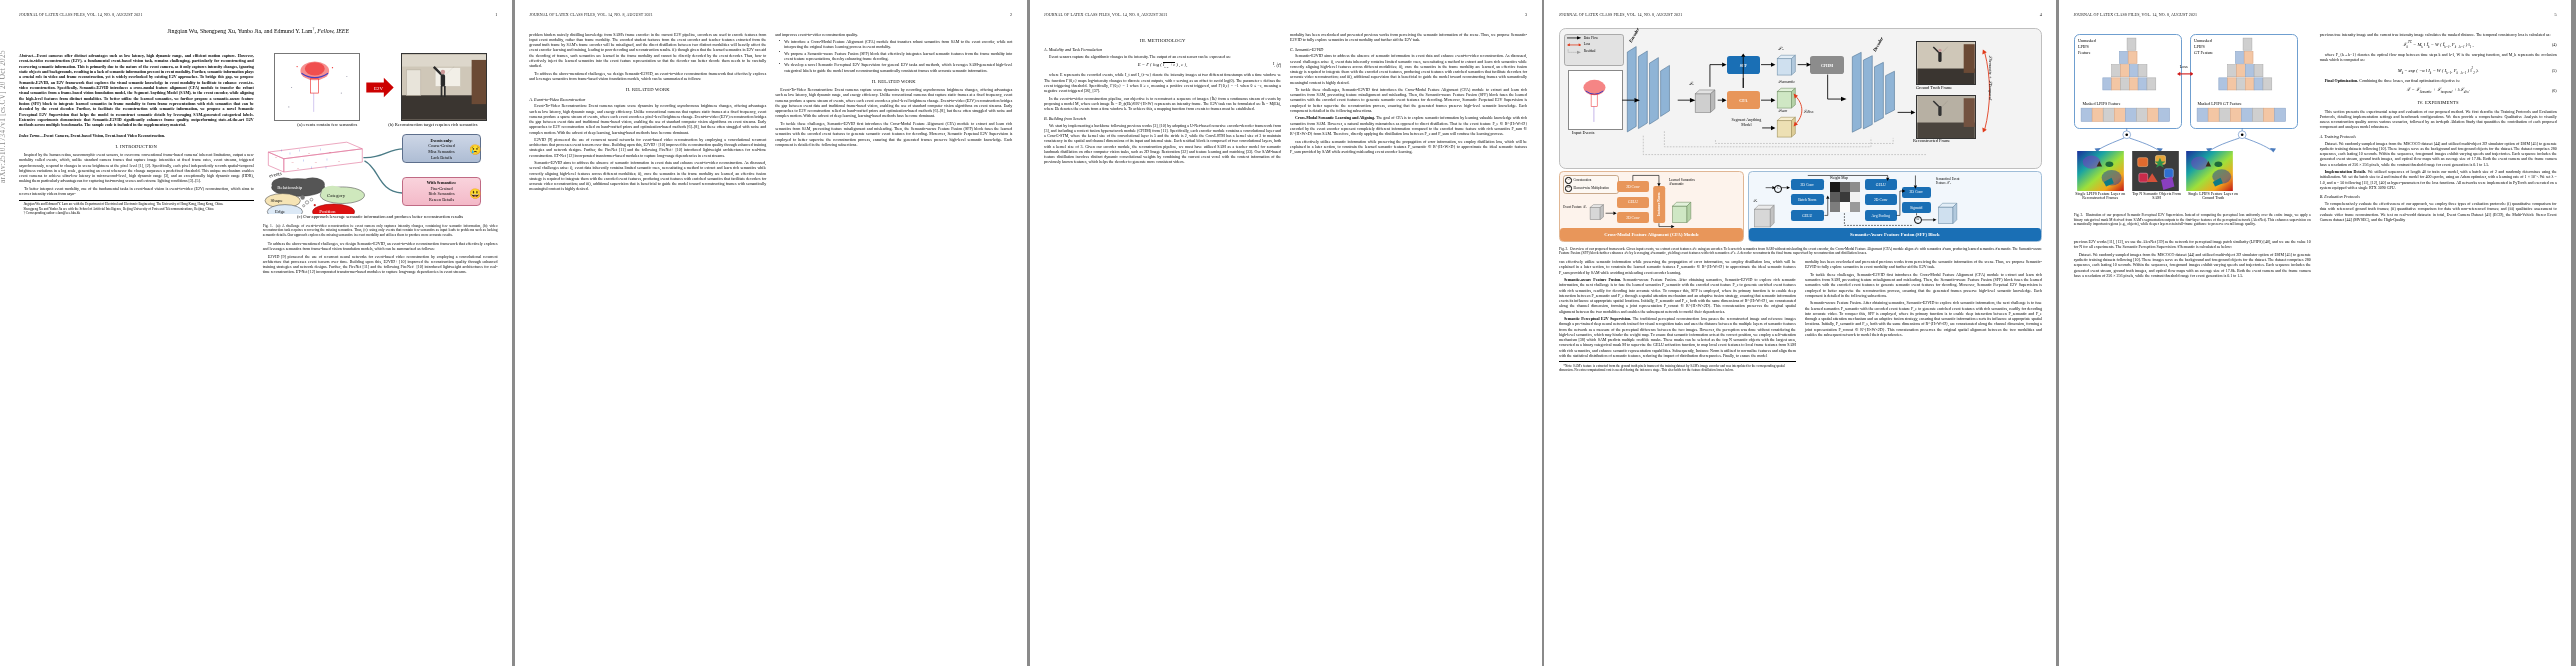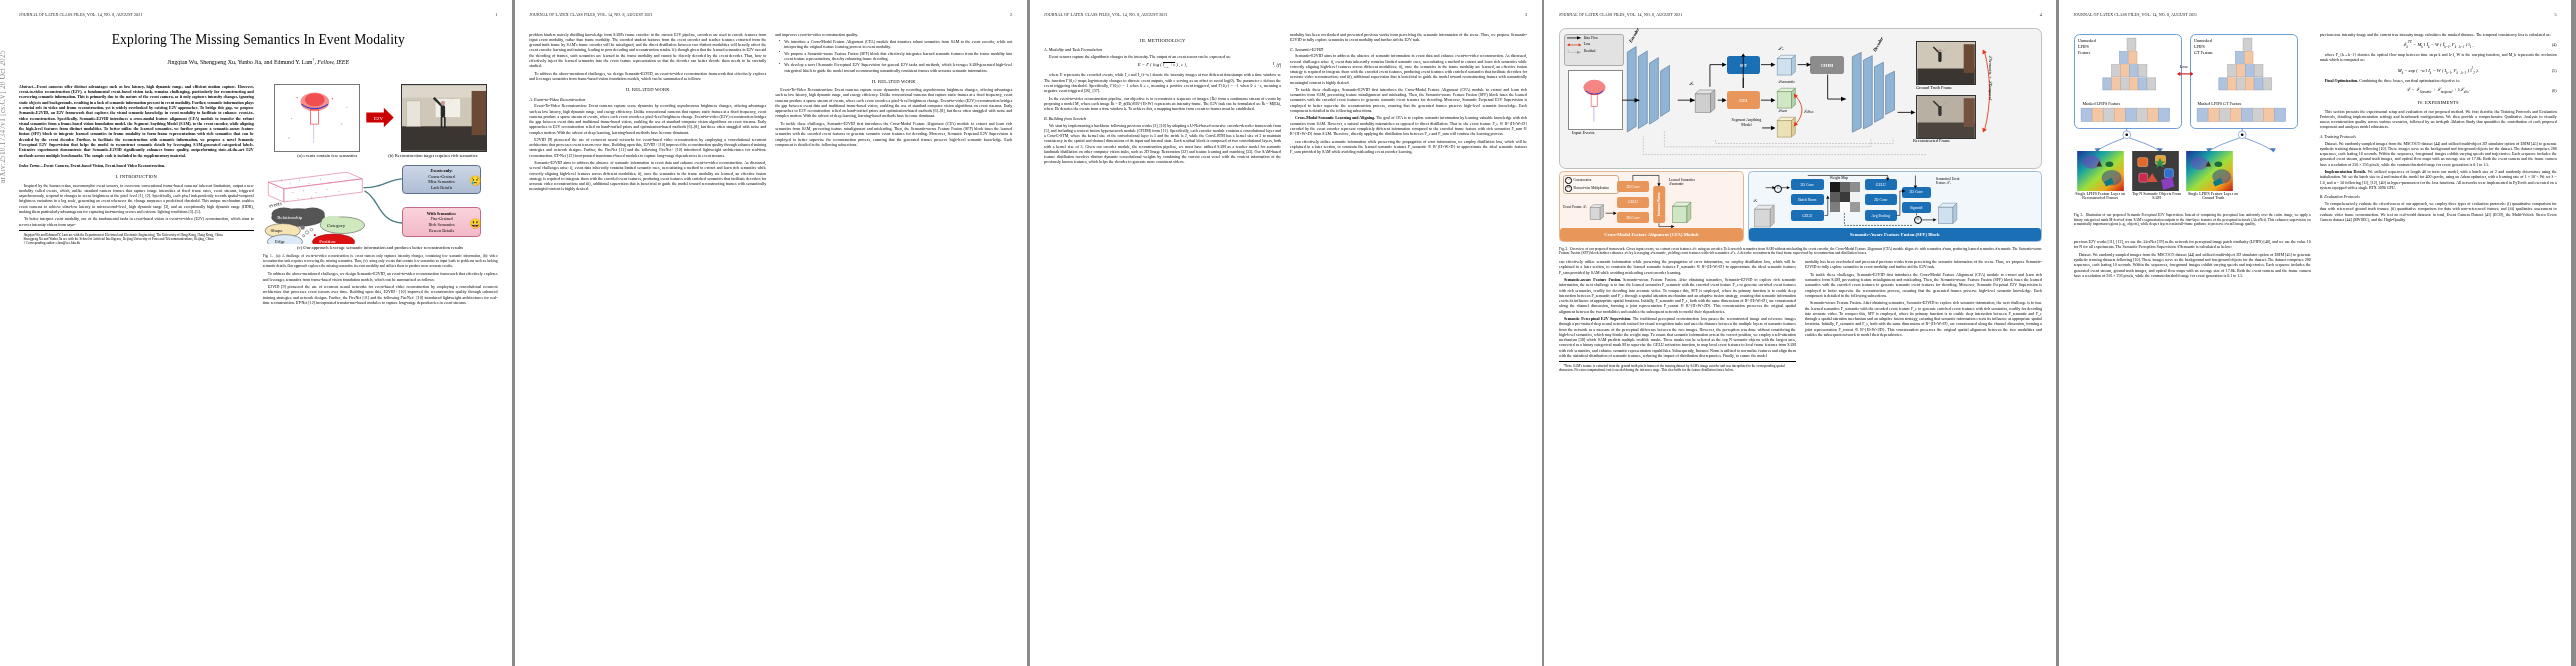--- a/index.html
+++ b/index.html
@@ -72,21 +72,20 @@
 <body>
 
 <div id="sheet">
 
   <div class="page first">
     <div class="arxiv">arXiv:2510.17347v1  [cs.CV]  20 Oct 2025</div>
     <div class="hdr">
       <span class="t">JOURNAL OF LATEX CLASS FILES, VOL. 14, NO. 8, AUGUST 2021</span>
       <span class="pgno">1</span>
     </div>
-    <div class="title">Exploring The Missing Semantics In Event Modality</div>
     <div class="authors">
       <span>Jingqian Wu, Shengpeng Xu, Yunbo Jia, and Edmund Y. Lam</span><sup>†</sup><i>, Fellow, IEEE</i>
     </div>
 
     <div class="cols" style="margin-top:19px;">
       <div class="col">
         <p class="abs">
           <span class="lead">Abstract—</span><span>Event cameras offer distinct advantages such as low latency, high dynamic range, and efficient motion capture. However, event-to-video reconstruction (E2V), a fundamental event-based vision task, remains challenging, particularly for reconstructing and recovering semantic information. This is primarily due to the nature of the event camera, as it only captures intensity changes, ignoring static objects and backgrounds, resulting in a lack of semantic information present in event modality. Further, semantic information plays a crucial role in video and frame reconstruction, yet is widely overlooked by existing E2V approaches. To bridge this gap, we propose Semantic-E2VID, an E2V framework that explores the visual semantic knowledge in event modality to facilitate to enhance event-to-video reconstruction. Specifically, Semantic-E2VID introduces a cross-modal feature alignment (CFA) module to transfer the robust visual semantics from a frame-based vision foundation model, the Segment Anything Model (SAM), to the event encoder, while aligning the high-level features from distinct modalities. To better utilize the learned semantics, we further propose a semantic-aware feature fusion (SFF) block to integrate learned semantics in frame modality to form frame representations with rich semantics that can be decoded by the event decoder. Further, to facilitate the reconstruction with semantic information, we propose a novel Semantic Perceptual E2V Supervision that helps the model to reconstruct semantic details by leveraging SAM-generated categorical labels. Extensive experiments demonstrate that Semantic-E2VID significantly enhances frame quality, outperforming state-of-the-art E2V methods across multiple benchmarks. The sample code is included in the supplementary material.</span>
         </p>
         <p class="idx">

